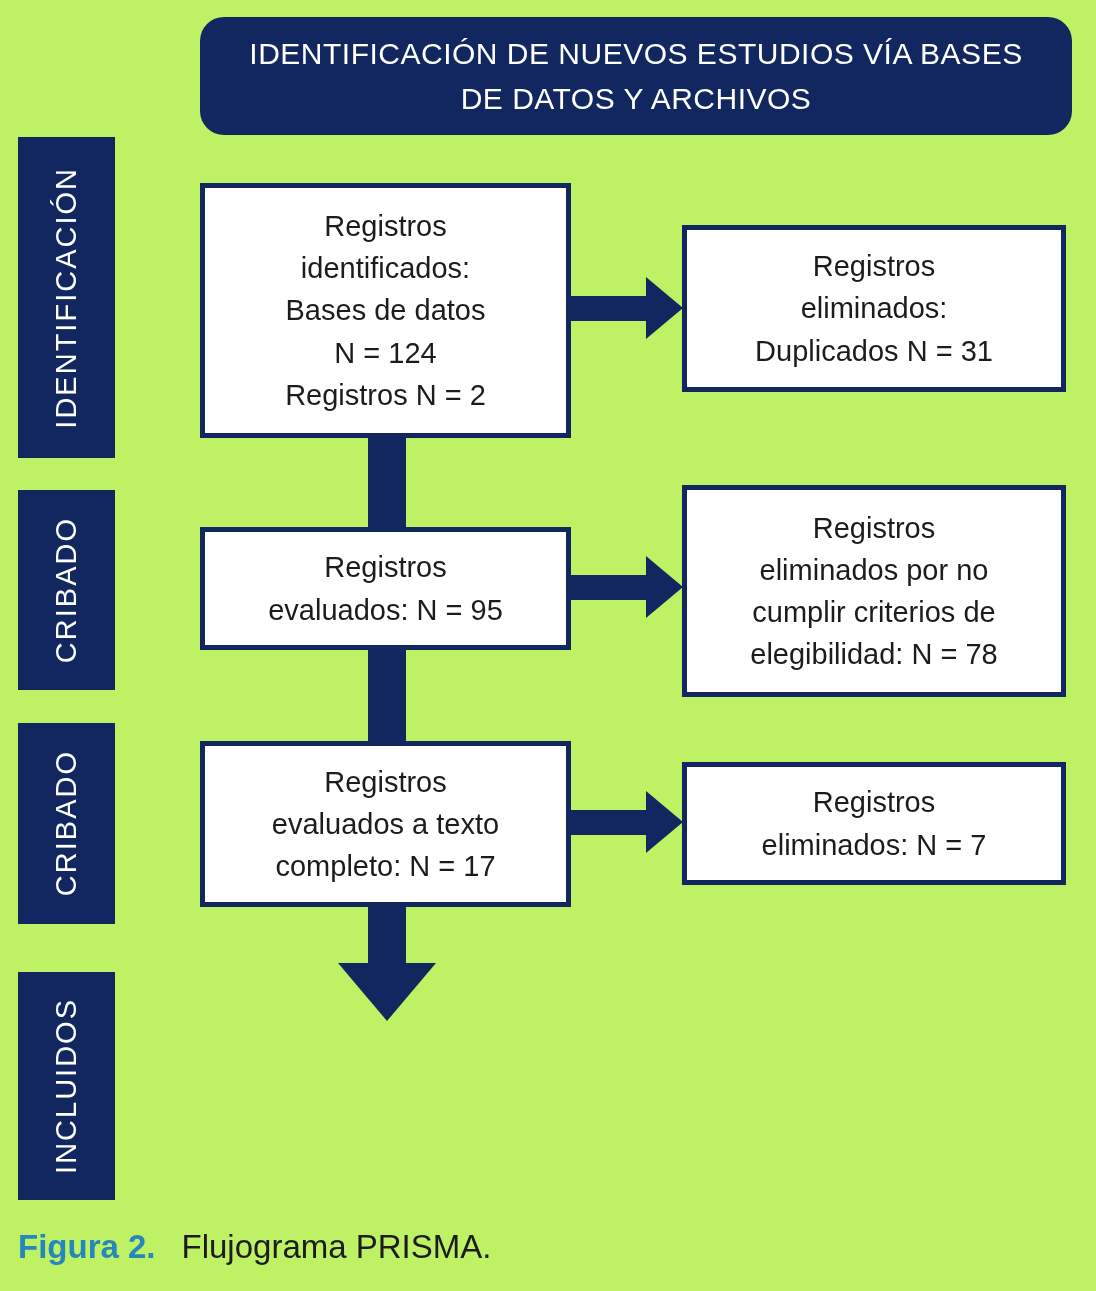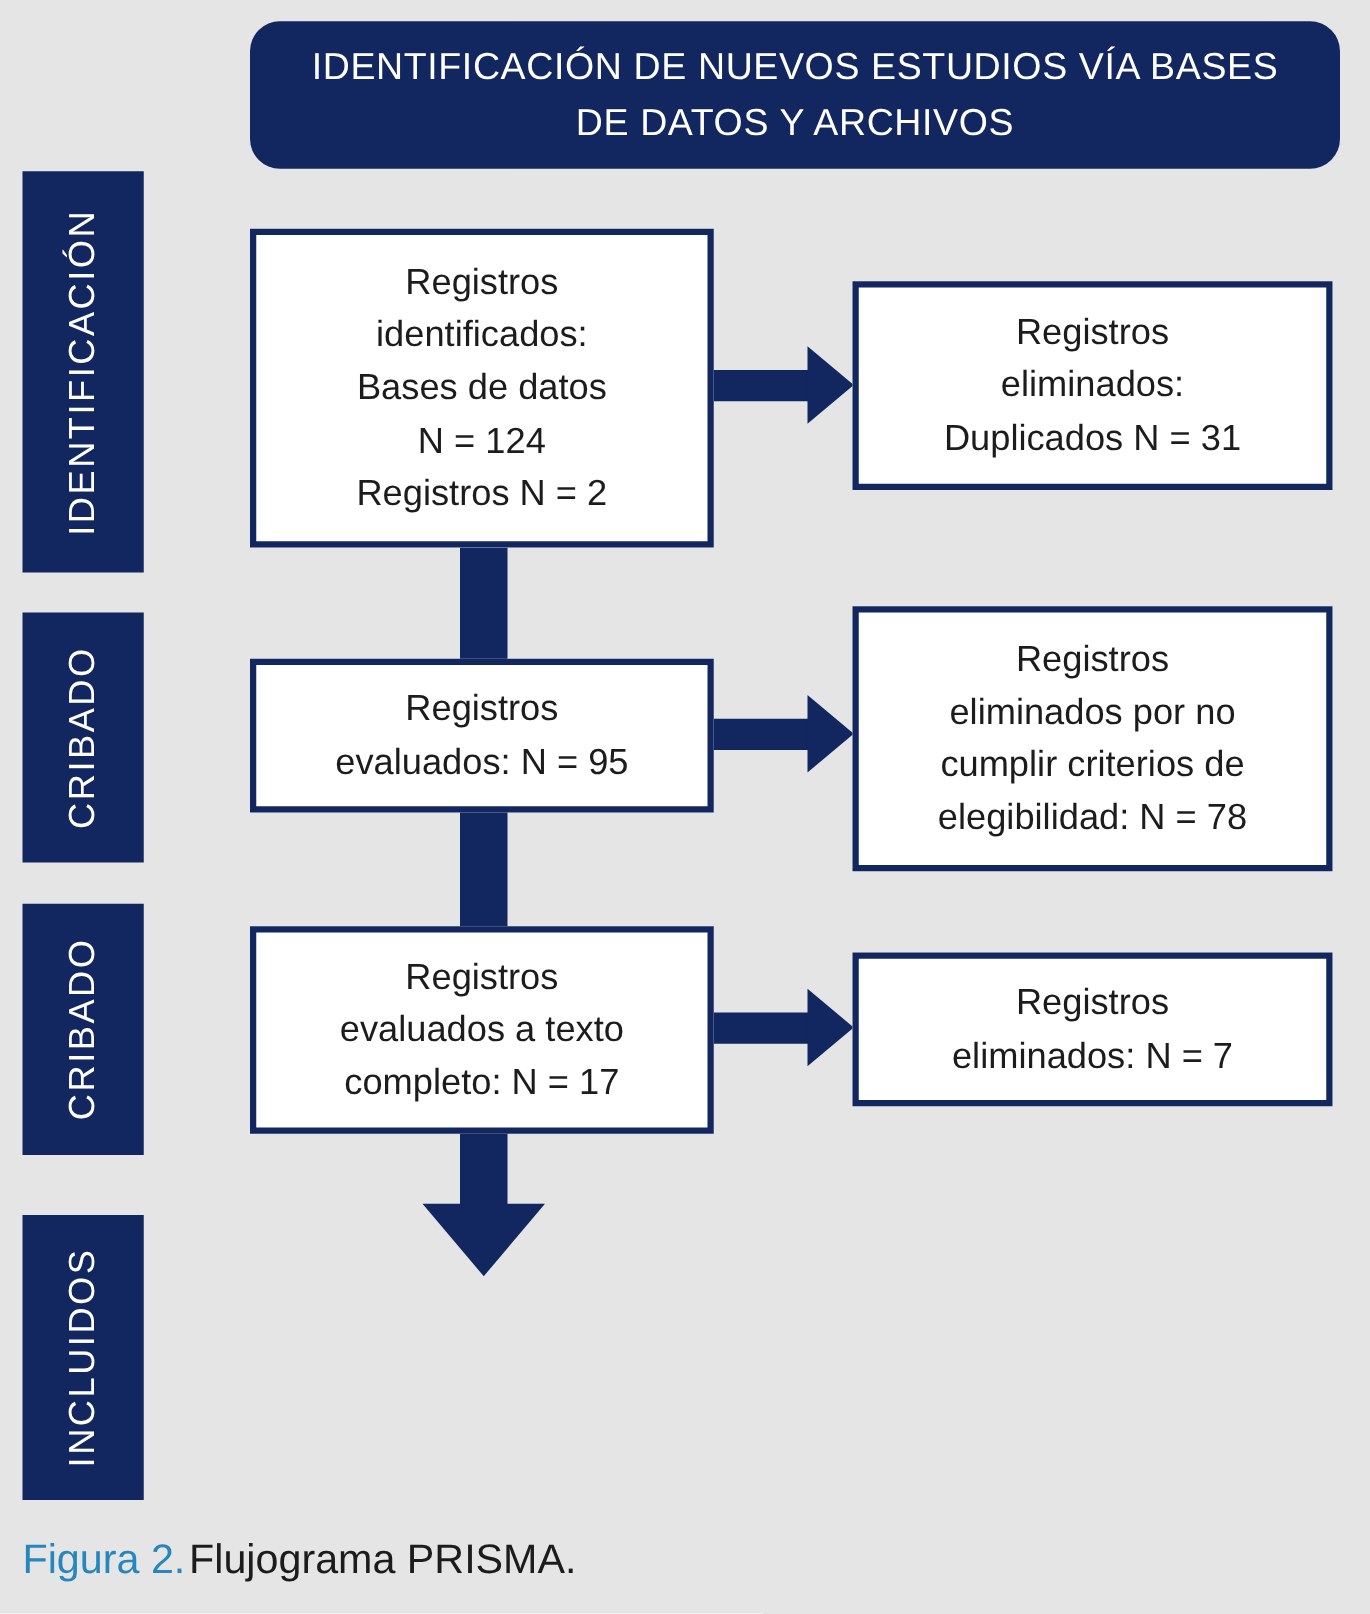--- a/index.html
+++ b/index.html
@@ -4,21 +4,21 @@
 <title>Figura 2. Flujograma PRISMA</title>
 <style>
   :root{
     --navy:#12275F;
     --caption-blue:#2587BD;
     --text:#1C1C1C;
   }
   *{margin:0;padding:0;box-sizing:border-box;}
   html,body{background:#ffffff;}
   body{font-family:"Liberation Sans","DejaVu Sans",sans-serif;color:var(--text);}
-  .page{position:relative;width:1096px;height:1291px;background:#e5e5e5;overflow:hidden;}
+  .page{position:relative;width:1096px;height:1291px;background:#bef264;overflow:hidden;}
 
   
   .banner{
     position:absolute;left:200px;top:17px;width:872px;height:118px;
     background:var(--navy);border-radius:24px;
     display:flex;align-items:center;justify-content:center;
   }
   .banner-text{
     color:#ffffff;font-size:30px;line-height:1.5;text-align:center;
     white-space:pre-line;letter-spacing:.5px;
@@ -55,22 +55,22 @@
   }
   .hstem{position:absolute;left:571px;width:77px;height:25px;background:var(--navy);z-index:1;}
   .hhead{
     position:absolute;left:646px;width:0;height:0;z-index:1;
     border-top:31px solid transparent;border-bottom:31px solid transparent;
     border-left:37px solid var(--navy);
   }
 
   
   .caption{position:absolute;left:18px;top:1226px;font-size:33px;line-height:1.25;}
-  .cap-label{color:var(--caption-blue);font-weight:normal;}
-  .cap-text{color:var(--text);margin-left:3px;}
+  .cap-label{color:var(--caption-blue);font-weight:bold;}
+  .cap-text{color:var(--text);margin-left:26px;}
 </style>
 </head>
 <body>
 
 <div class="page">
 
   <div class="banner">
     <div class="banner-text">IDENTIFICACIÓN DE NUEVOS ESTUDIOS VÍA BASES
 DE DATOS Y ARCHIVOS</div>
   </div>

